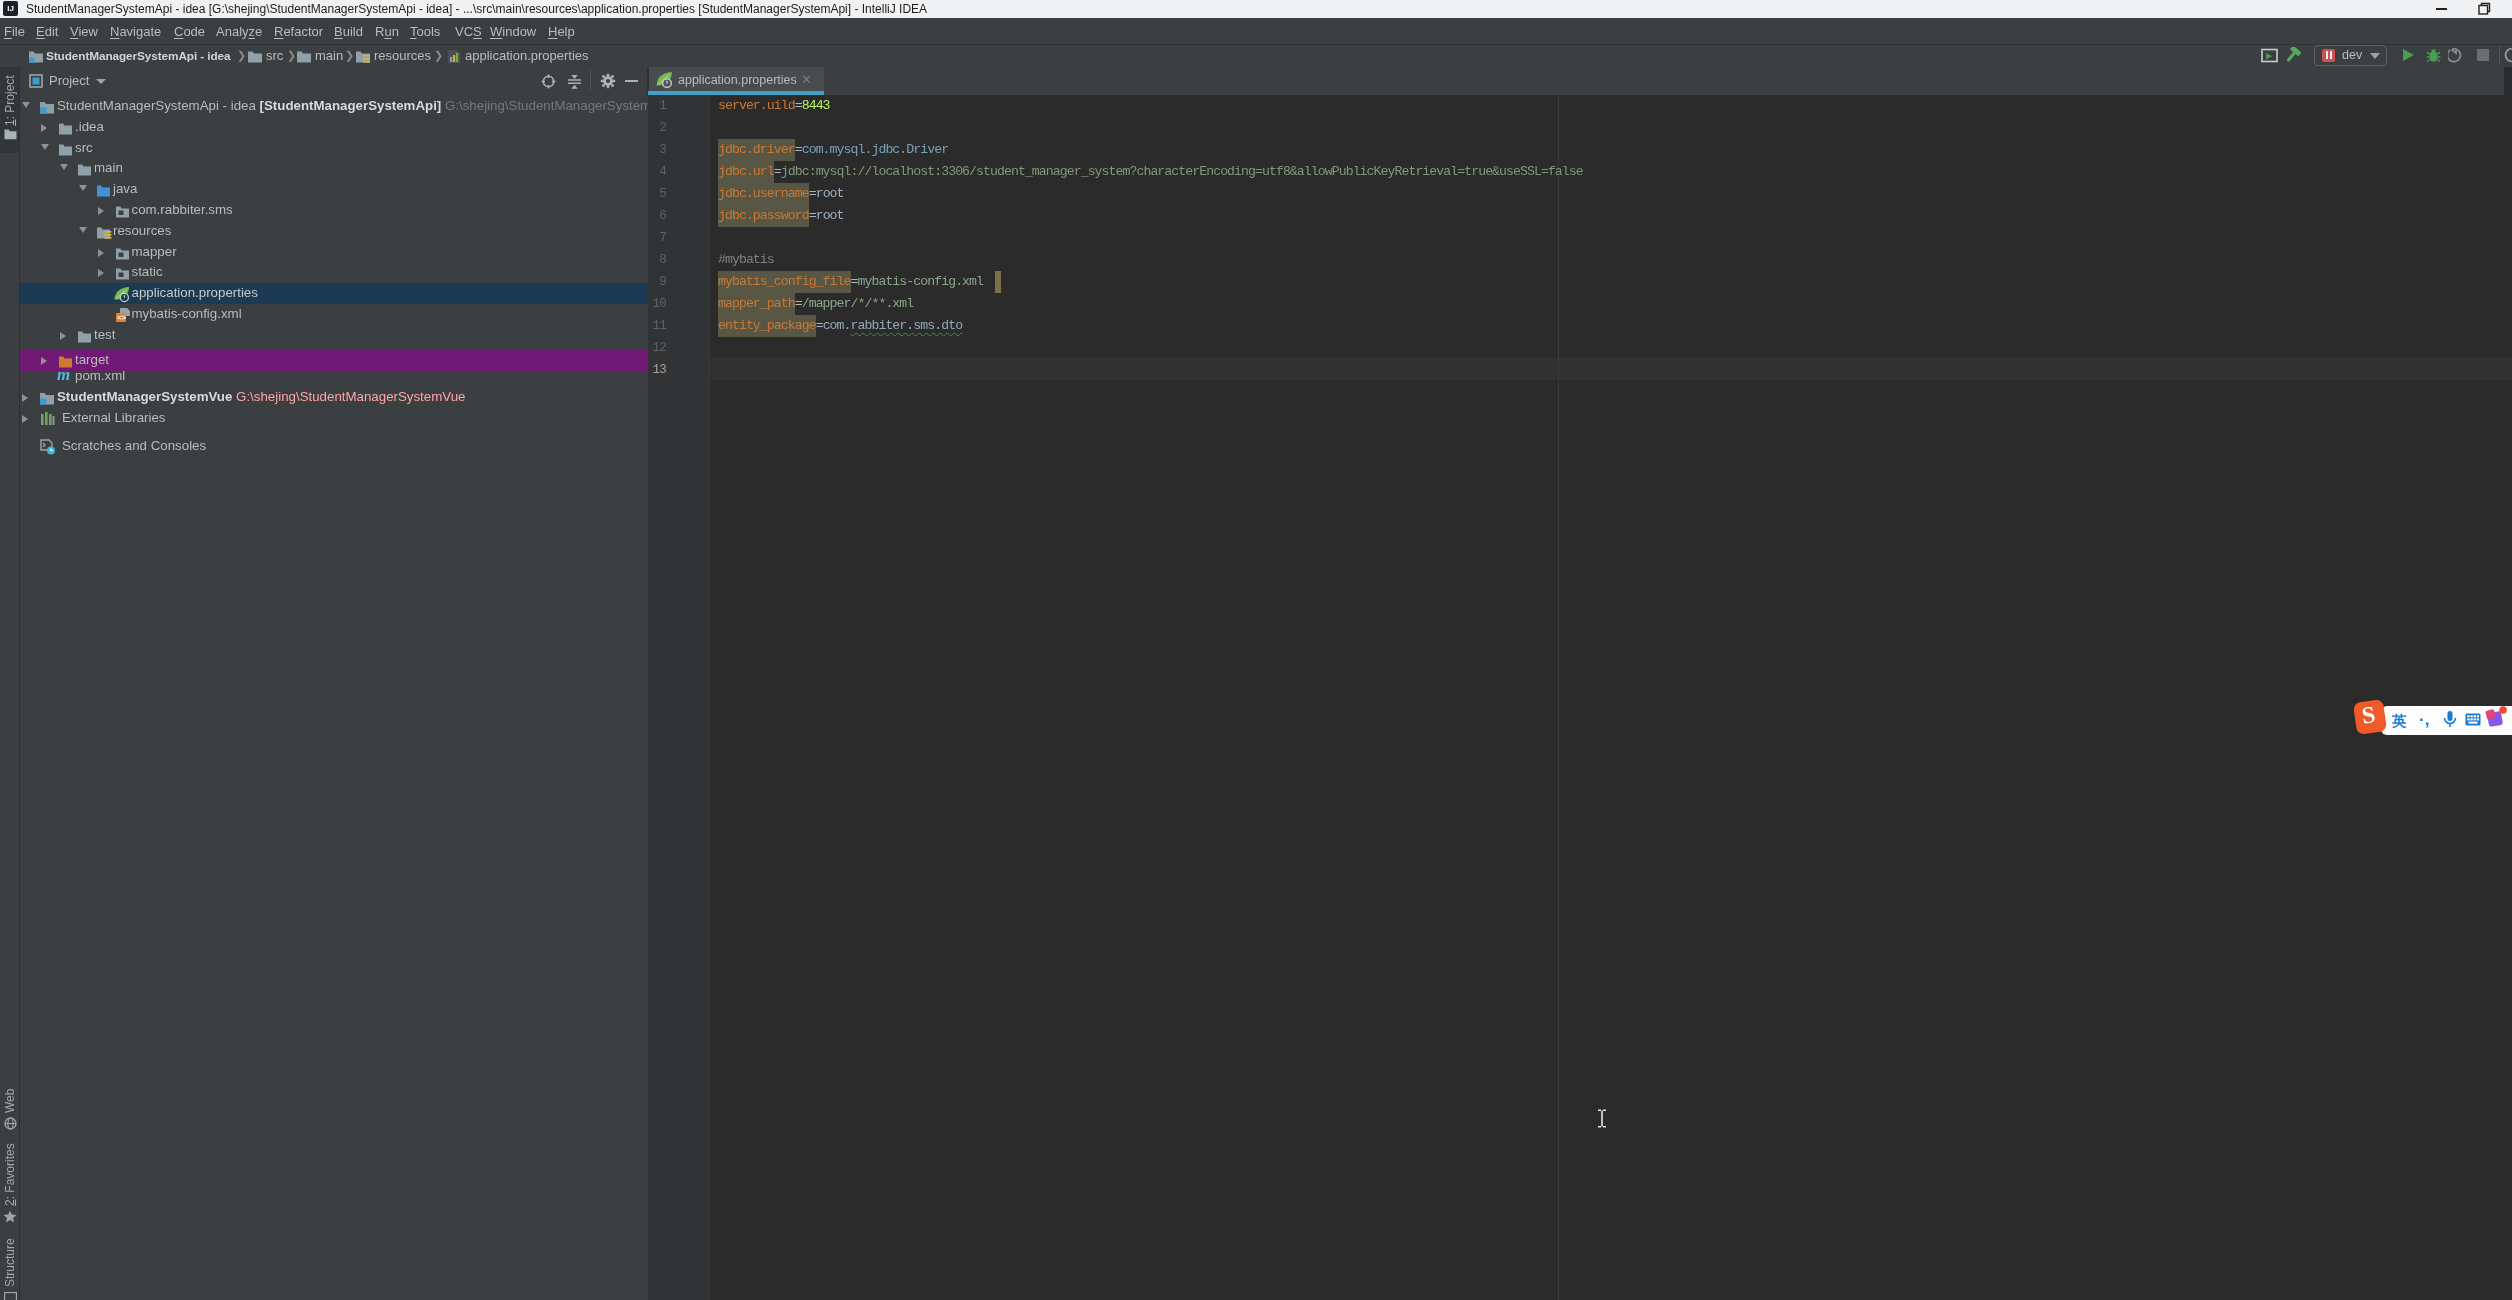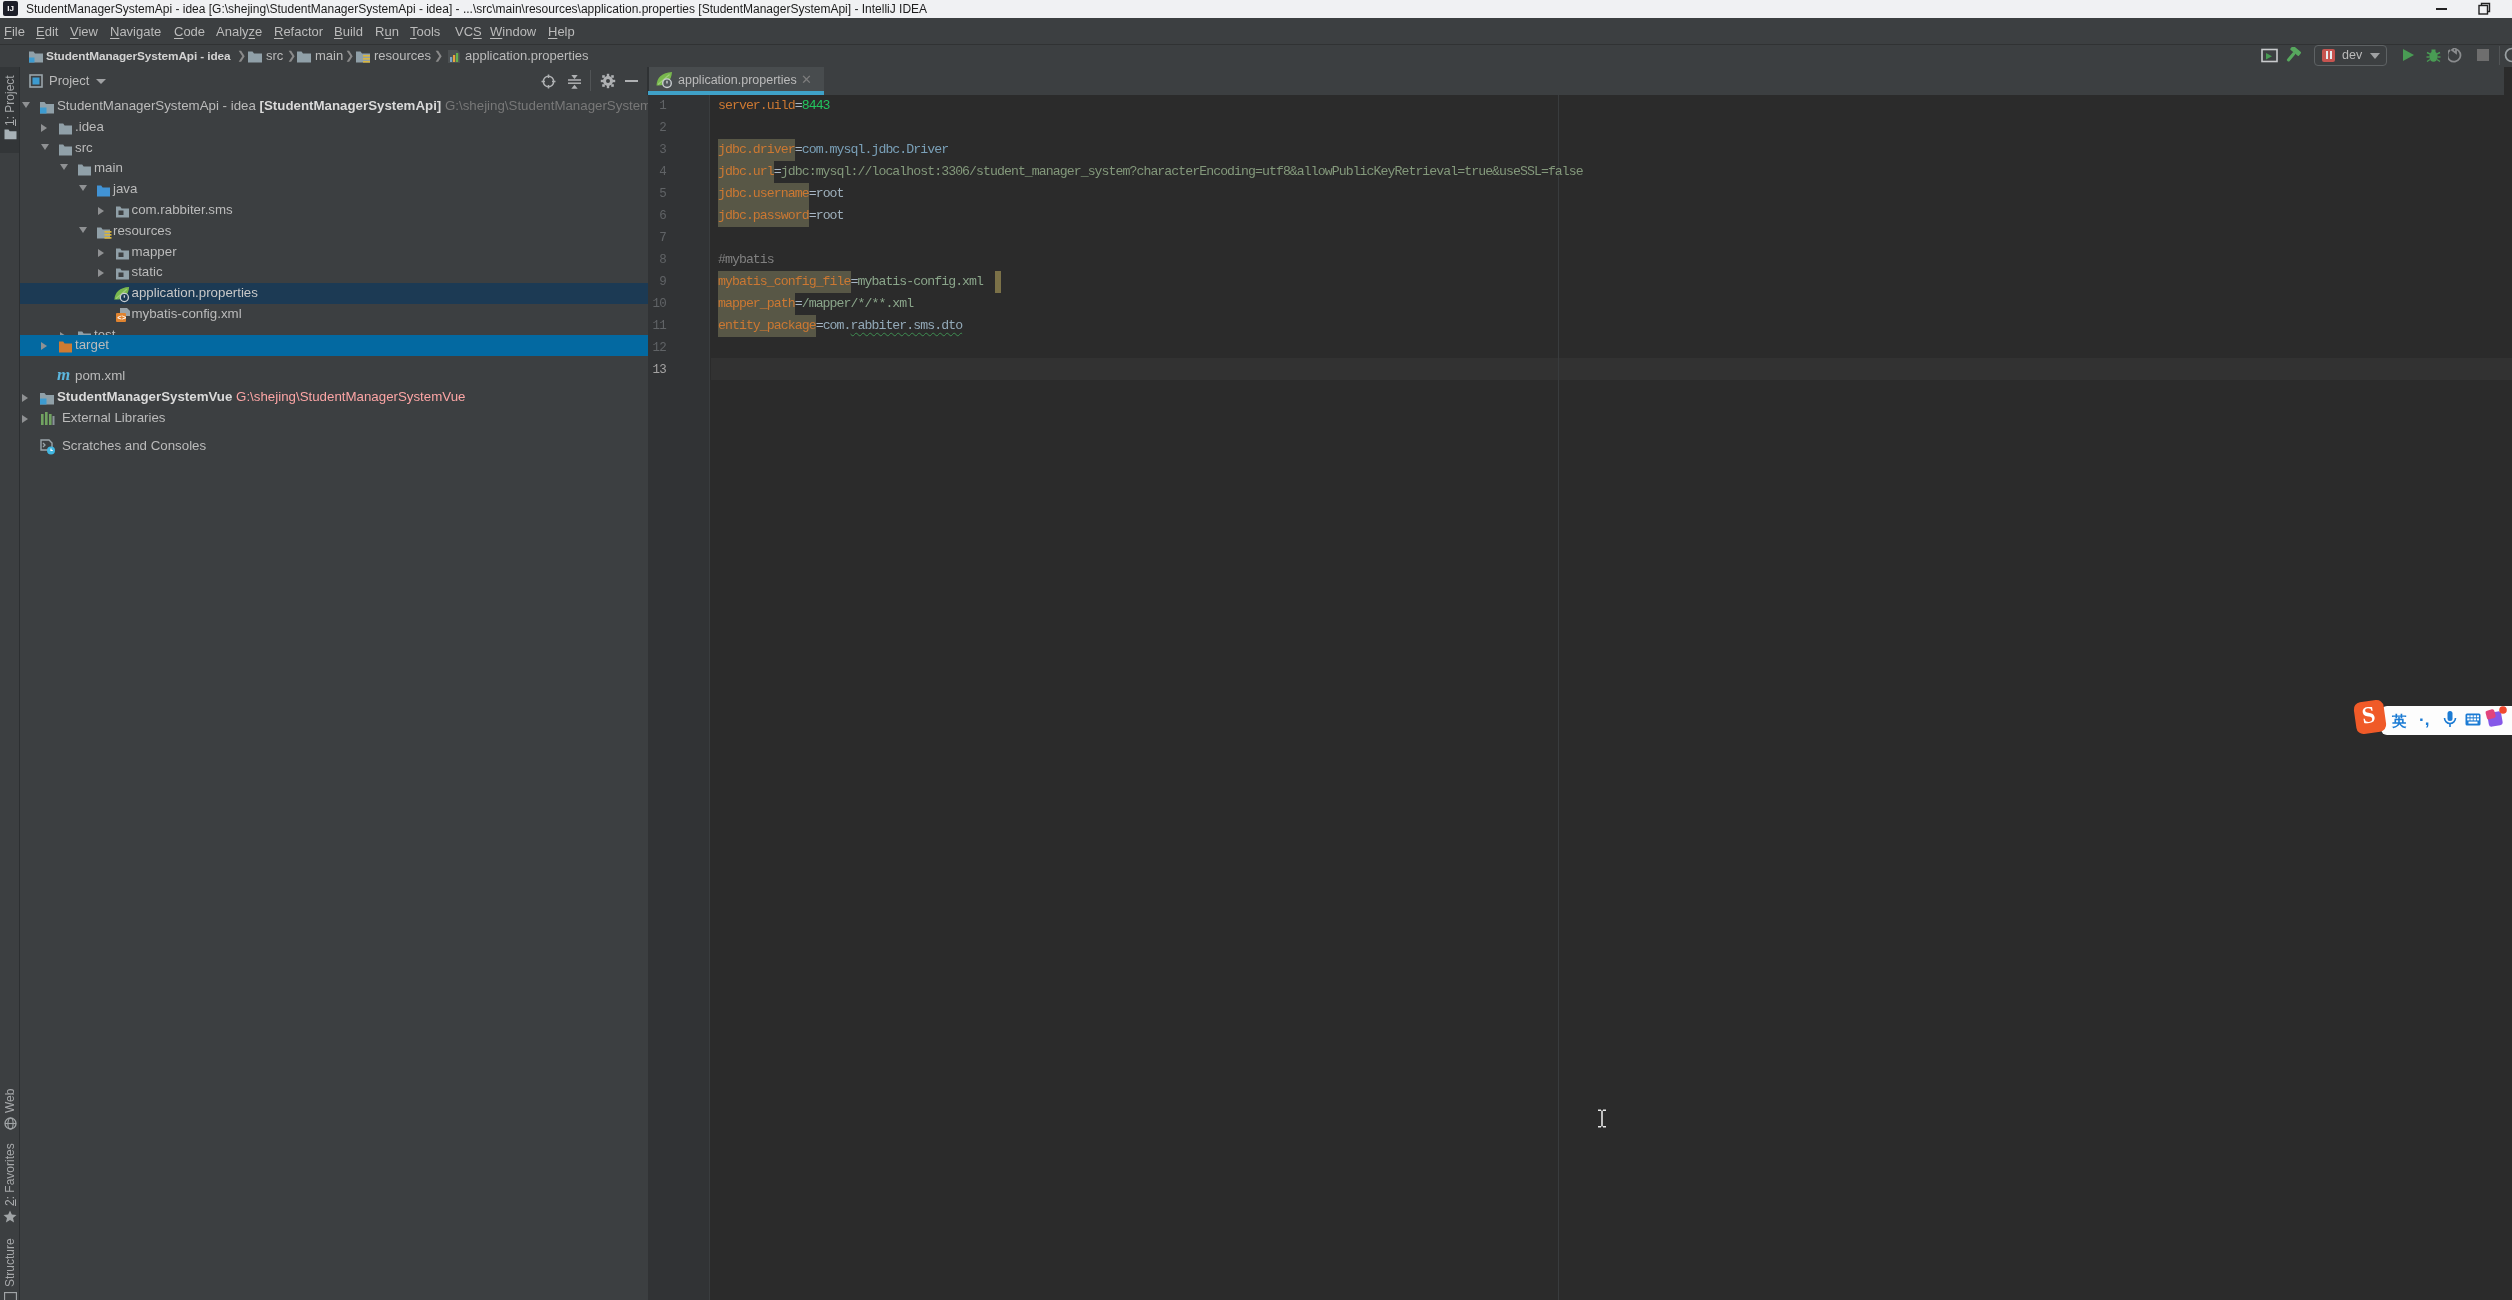--- a/index.html
+++ b/index.html
@@ -338,21 +338,21 @@
     </div>
 
     <div class="trow" style="top:229.8px">
       <div class="chev closed" style="left:60px"></div>
       <svg class="abs" style="left:77px;top:4px" width="15" height="14" viewBox="0 0 15 14">
         <path d="M1,2.5 h4.2 l1.4,1.9 H14 v9 H1 z" fill="#90a0a8"></path>
       </svg>
       <span class="txt" style="left:94px">test</span>
     </div>
 
-    <div class="trow" style="top:240px;background:#0369a1">
+    <div class="trow" style="top:255px;background:#701a75">
       <div class="chev closed" style="left:41px"></div>
       <svg class="abs" style="left:58px;top:4px" width="15" height="14" viewBox="0 0 15 14">
         <path d="M1,2.5 h4.2 l1.4,1.9 H14 v9 H1 z" fill="#ce7b32"></path>
       </svg>
       <span class="txt" style="left:75px">target</span>
     </div>
 
     <div class="trow" style="top:271.4px">
       <span class="abs" style="left:57px;top:-1px;font-family:'Liberation Serif',serif;font-style:italic;font-weight:bold;font-size:17px;color:#5cb6dd">m</span>
       <span class="txt" style="left:75px">pom.xml</span>
@@ -401,21 +401,21 @@
     <div class="lnum" style="left:0;top:176px">9</div>
     <div class="lnum" style="left:0;top:198px">10</div>
     <div class="lnum" style="left:0;top:220px">11</div>
     <div class="lnum" style="left:0;top:242px">12</div>
     <div class="lnum" style="left:0;top:264px;color:#a4a3a3">13</div>
   </div>
 
   <div id="editor" class="abs">
     <div class="abs" style="left:0;top:263px;width:1801px;height:22px;background:#323232"></div>
     <div class="abs" style="left:847px;top:0;width:1px;height:1205px;background:#393c3e"></div>
-    <div class="cline" style="top:0"><span class="k">server.uild</span>=<span style="color:#22c55e">8443</span></div>
+    <div class="cline" style="top:0"><span class="k">server.uild</span>=<span style="color:#bef264">8443</span></div>
     <div class="cline" style="top:44px"><span class="kh"><span class="k">jdbc.driver</span></span>=<span style="color:#7aa0b8">com.mysql.jdbc.Driver</span></div>
     <div class="cline" style="top:66px"><span class="kh"><span class="k">jdbc.url</span></span>=<span style="color:#83987b">jdbc:mysql://localhost:3306/student_manager_system?characterEncoding=utf8&amp;allowPublicKeyRetrieval=true&amp;useSSL=false</span></div>
     <div class="cline" style="top:88px"><span class="kh"><span class="k">jdbc.username</span></span>=<span style="color:#9fb0bc">root</span></div>
     <div class="cline" style="top:110px"><span class="kh"><span class="k">jdbc.password</span></span>=<span style="color:#9fb0bc">root</span></div>
     <div class="cline cm" style="top:154px">#mybatis</div>
     <div class="cline" style="top:176px"><span class="kh"><span class="k">mybatis_config_file</span></span>=<span style="color:#8aa58a">mybatis-config.xml</span></div>
     <div class="cline" style="top:198px"><span class="kh"><span class="k">mapper_path</span></span>=<span style="color:#8aa58a">/mapper/*/**.xml</span></div>
     <div class="cline" style="top:220px"><span class="kh"><span class="k">entity_package</span></span>=<span style="color:#93a9b8">com.<span style="text-decoration:underline wavy #3e8f52 1px;text-underline-offset:3px">rabbiter.sms.dto</span></span></div>
     <div class="abs" style="left:284px;top:176px;width:6px;height:22px;background:#7b7148"></div>
     <svg class="abs" style="left:886px;top:1014px" width="10" height="19" viewBox="0 0 10 19">

